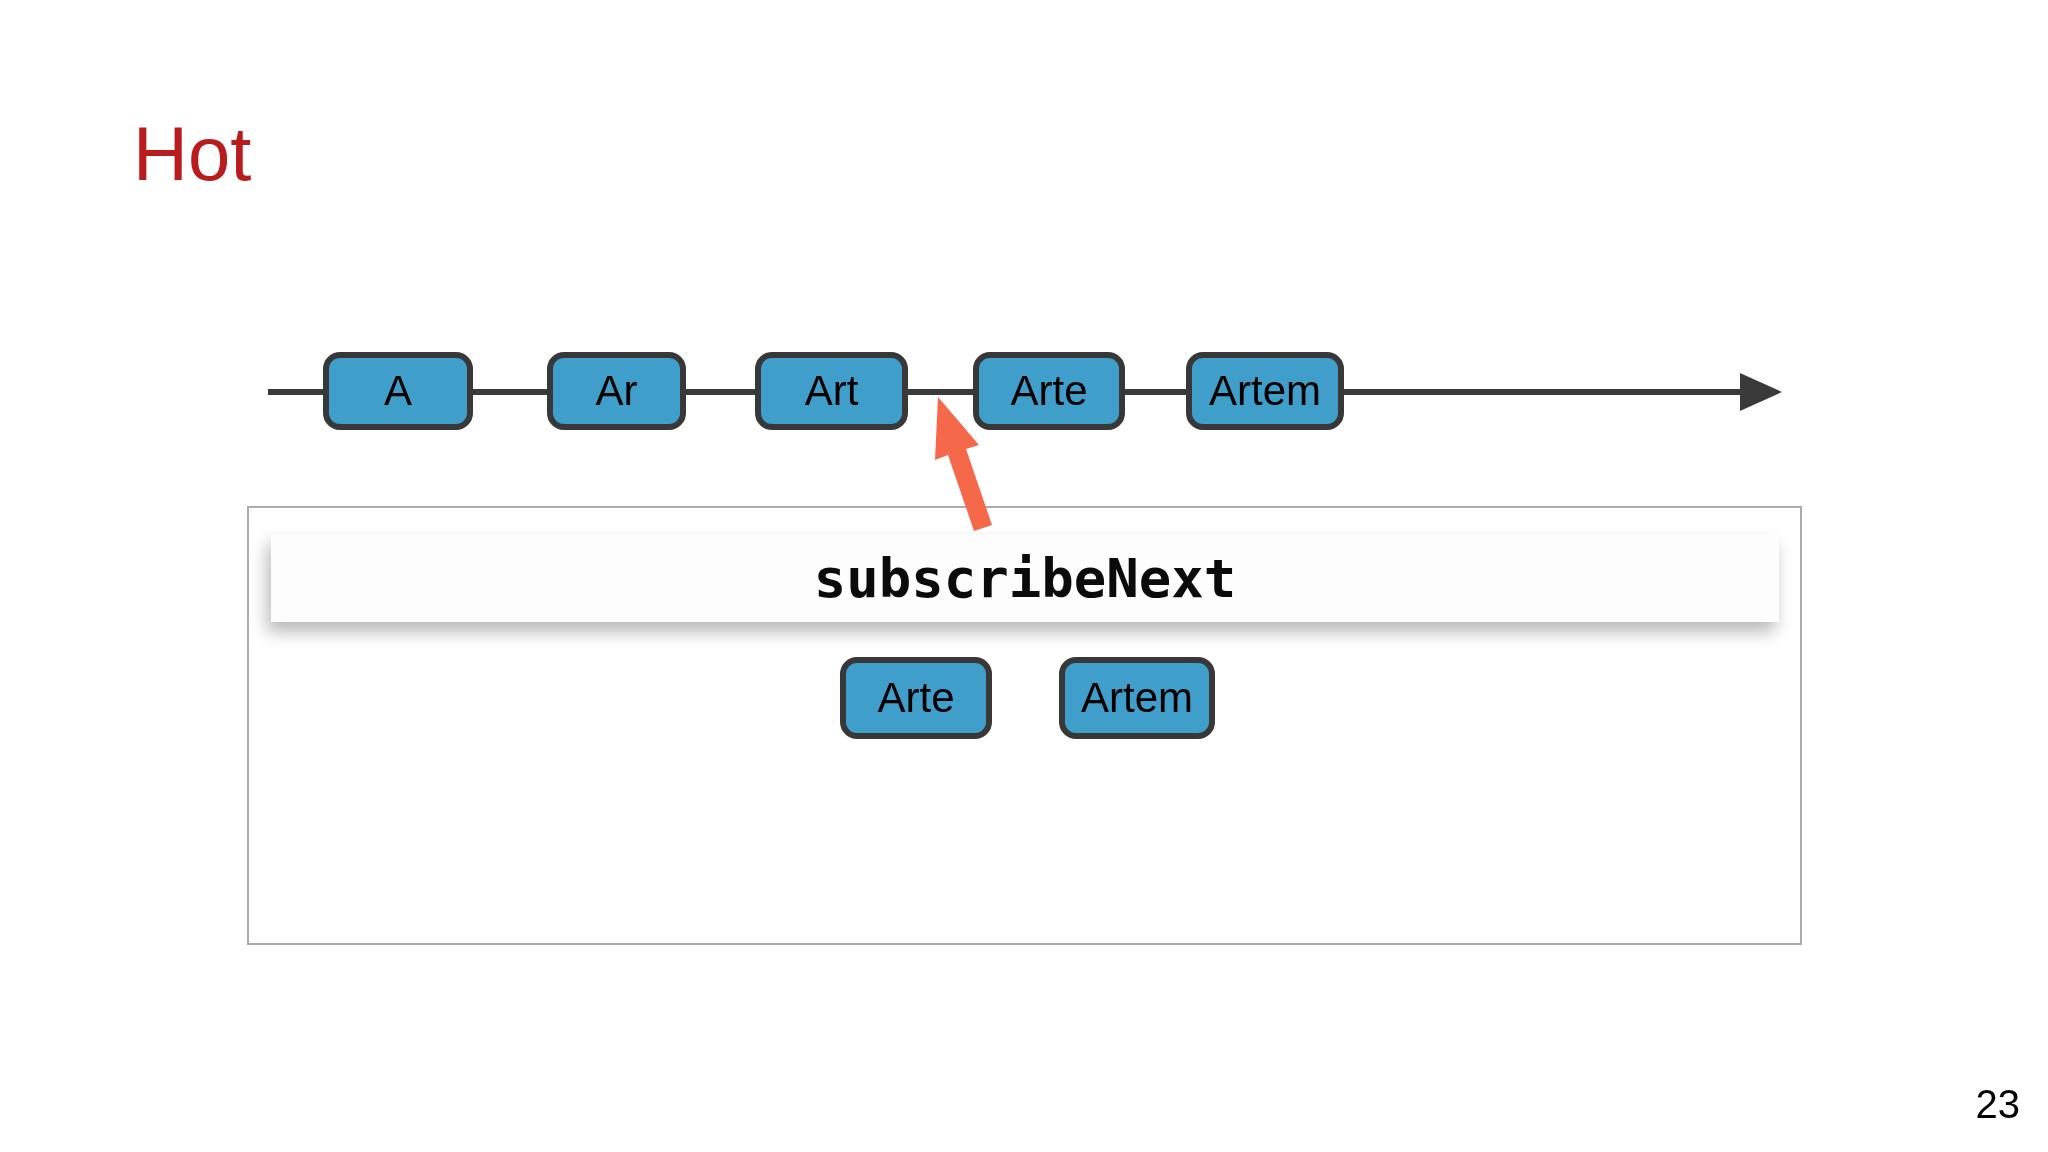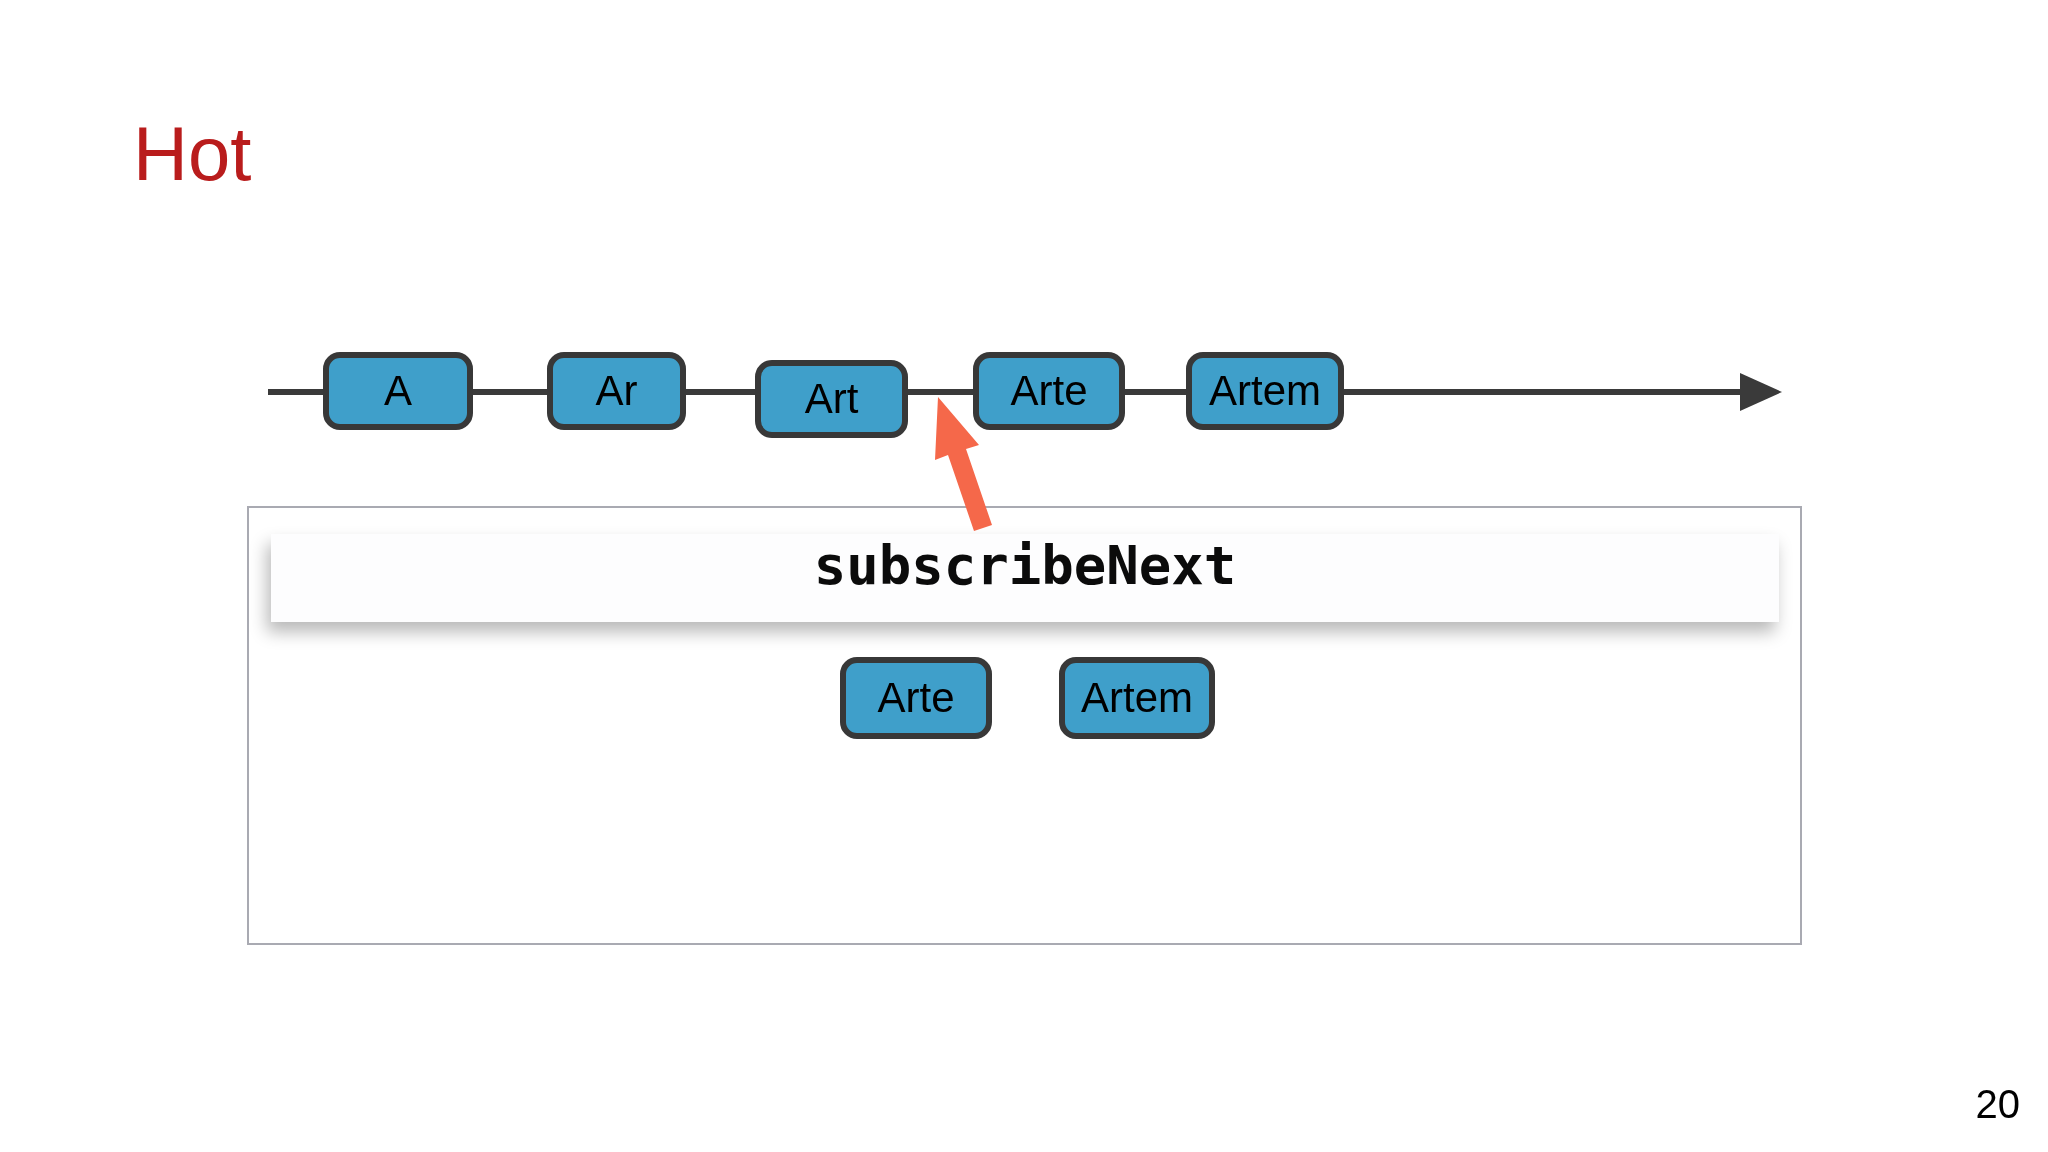--- a/index.html
+++ b/index.html
@@ -71,20 +71,21 @@
   }
   .operator-bar {
     position: absolute;
     left: 22px;
     top: 26px;
     width: 1508px;
     height: 88px;
     background: #fdfdfe;
     box-shadow: -4px 10px 16px rgba(0,0,0,0.28);
     display: flex;
+    align-items: center;
     justify-content: center;
     font-family: "DejaVu Sans Mono", monospace;
     font-weight: bold;
     font-size: 54px;
     color: #0b0b0b;
   }
   .marble.output { height: 82px; }
 
   
   .pointer-arrow-svg {
@@ -109,30 +110,30 @@
 <body>
 
 <div class="slide-title">Hot</div>
 
 <div>
   <div class="timeline-line"></div>
   <div class="timeline-arrowhead"></div>
 
   <div class="marble on-line" style="left:323px;width:150px;">A</div>
   <div class="marble on-line" style="left:547px;width:139px;">Ar</div>
-  <div class="marble on-line" style="left:755px;width:153px;margin-top:8px;">Art</div>
+  <div class="marble on-line" style="left:755px;width:153px;">Art</div>
   <div class="marble on-line" style="left:973px;width:152px;">Arte</div>
   <div class="marble on-line" style="left:1186px;width:158px;">Artem</div>
 </div>
 
 <div class="subscriber-box">
   <div class="operator-bar">
     <span>subscribeNext</span>
   </div>
   <div class="marble output" style="left:591px;top:149px;width:152px;">Arte</div>
   <div class="marble output" style="left:810px;top:149px;width:156px;">Artem</div>
 </div>
 
 <svg class="pointer-arrow-svg" viewBox="0 0 2048 1152" xmlns="http://www.w3.org/2000/svg">
   <polygon points="938,397 979,445 966,449 992,525 974,531 948,455 935,460" fill="#f5684a"></polygon>
 </svg>
 
-<div class="page-number">20</div>
+<div class="page-number">23</div>
 
 </body></html>

